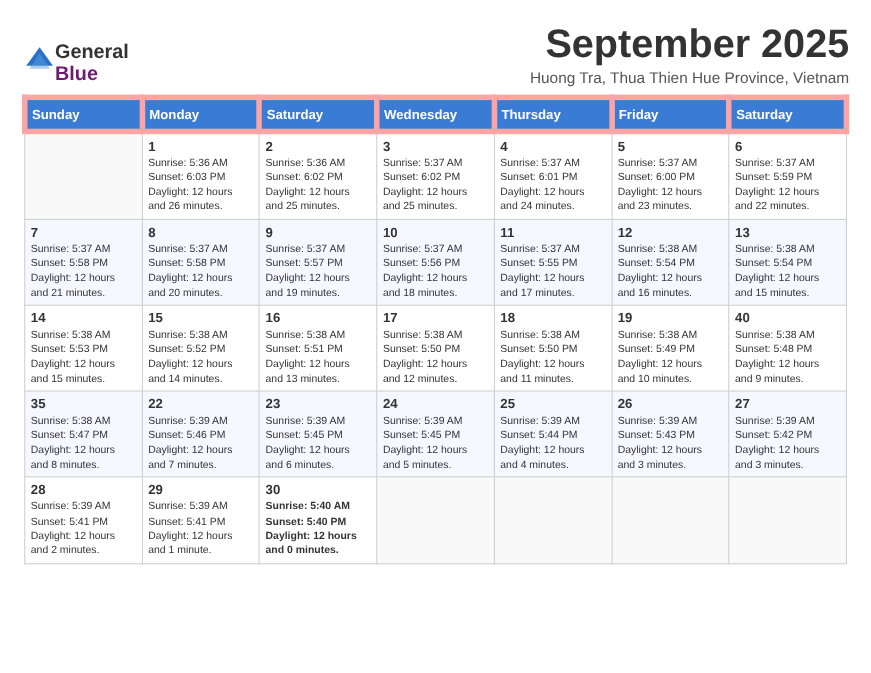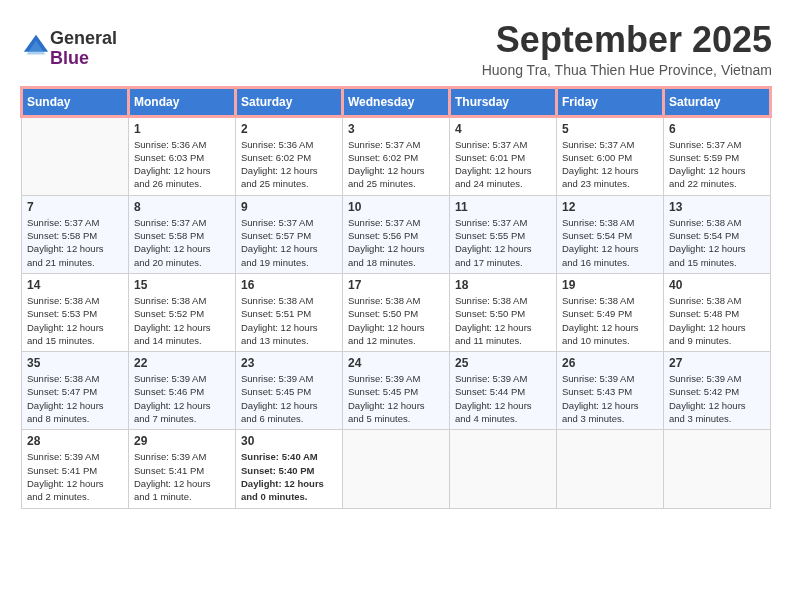--- a/index.html
+++ b/index.html
@@ -5,21 +5,21 @@
     * { box-sizing: border-box; margin: 0; padding: 0; }
     body {
       font-family: Arial, sans-serif;
       background: #fff;
       width: 792px;
       min-height: 612px;
       padding: 20px;
     }
     .header {
       display: flex;
-      align-items: center;
+      align-items: flex-end;
       justify-content: space-between;
       margin-bottom: 4px;
     }
     .logo {
       display: flex;
       align-items: center;
       gap: 0;
     }
     .logo-text {
       font-size: 18px;
@@ -54,21 +54,21 @@
       border-collapse: collapse;
       margin-top: 8px;
     }
     th {
       background-color: #3a7bd5;
       color: #fff;
       font-size: 12px;
       font-weight: bold;
       padding: 6px 4px;
       text-align: left;
-      border: 3px solid #fca5a5;
+      border: 5px solid #fca5a5;
     }
     td {
       vertical-align: top;
       border: 1px solid #d0d0d0;
       padding: 4px 5px;
       font-size: 10px;
       color: #333;
       width: calc(100% / 7);
       min-height: 80px;
     }

